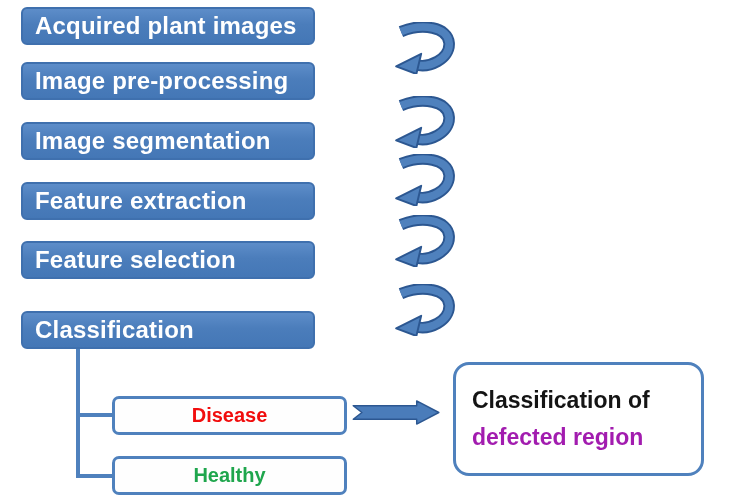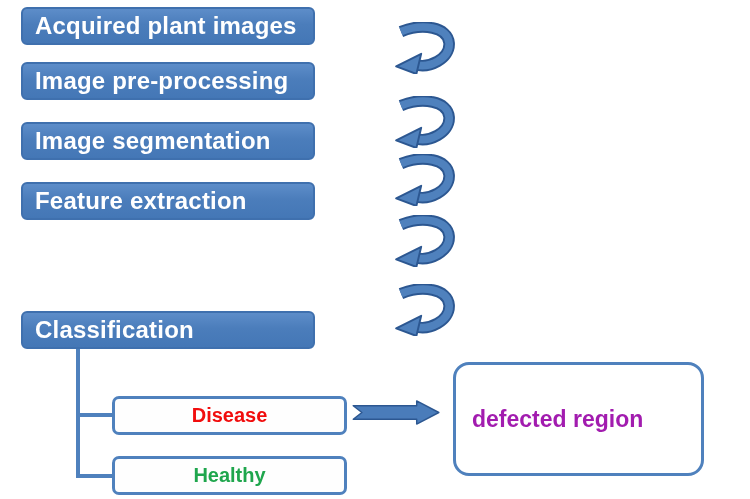--- a/index.html
+++ b/index.html
@@ -100,20 +100,23 @@
   </div>
   <div class="stage-bar bar-1">
     <span>Image pre-processing</span>
   </div>
   <div class="stage-bar bar-2">
     <span>Image segmentation</span>
   </div>
   <div class="stage-bar bar-3">
     <span>Feature extraction</span>
   </div>
+  <div class="stage-bar bar-4">
+    <span>Feature selection</span>
+  </div>
   <div class="stage-bar bar-5">
     <span>Classification</span>
   </div>
 
   <svg class="loop-arrow loop-0" viewBox="0 0 64 54">
       <use href="#loopArrowShape"></use>
     </svg>
   <svg class="loop-arrow loop-1" viewBox="0 0 64 54">
       <use href="#loopArrowShape"></use>
     </svg>
@@ -136,16 +139,17 @@
   </div>
   <div class="outcome-box outcome-healthy">
     <span style="color: rgb(31, 166, 77);">Healthy</span>
   </div>
 
   <svg class="flow-arrow" viewBox="0 0 90 26">
     <polygon points="0,6 66,6 66,1 89,13 66,25 66,20 0,20 9,13" fill="#4a7cba" stroke="#2c5791" stroke-width="1.5" stroke-linejoin="round"></polygon>
   </svg>
 
   <div class="result-box">
+    <span style="color: rgb(20, 20, 20);">Classification of</span>
     <span style="color: #a21caf;">defected region</span>
   </div>
 
 </div>
 
 </body></html>

